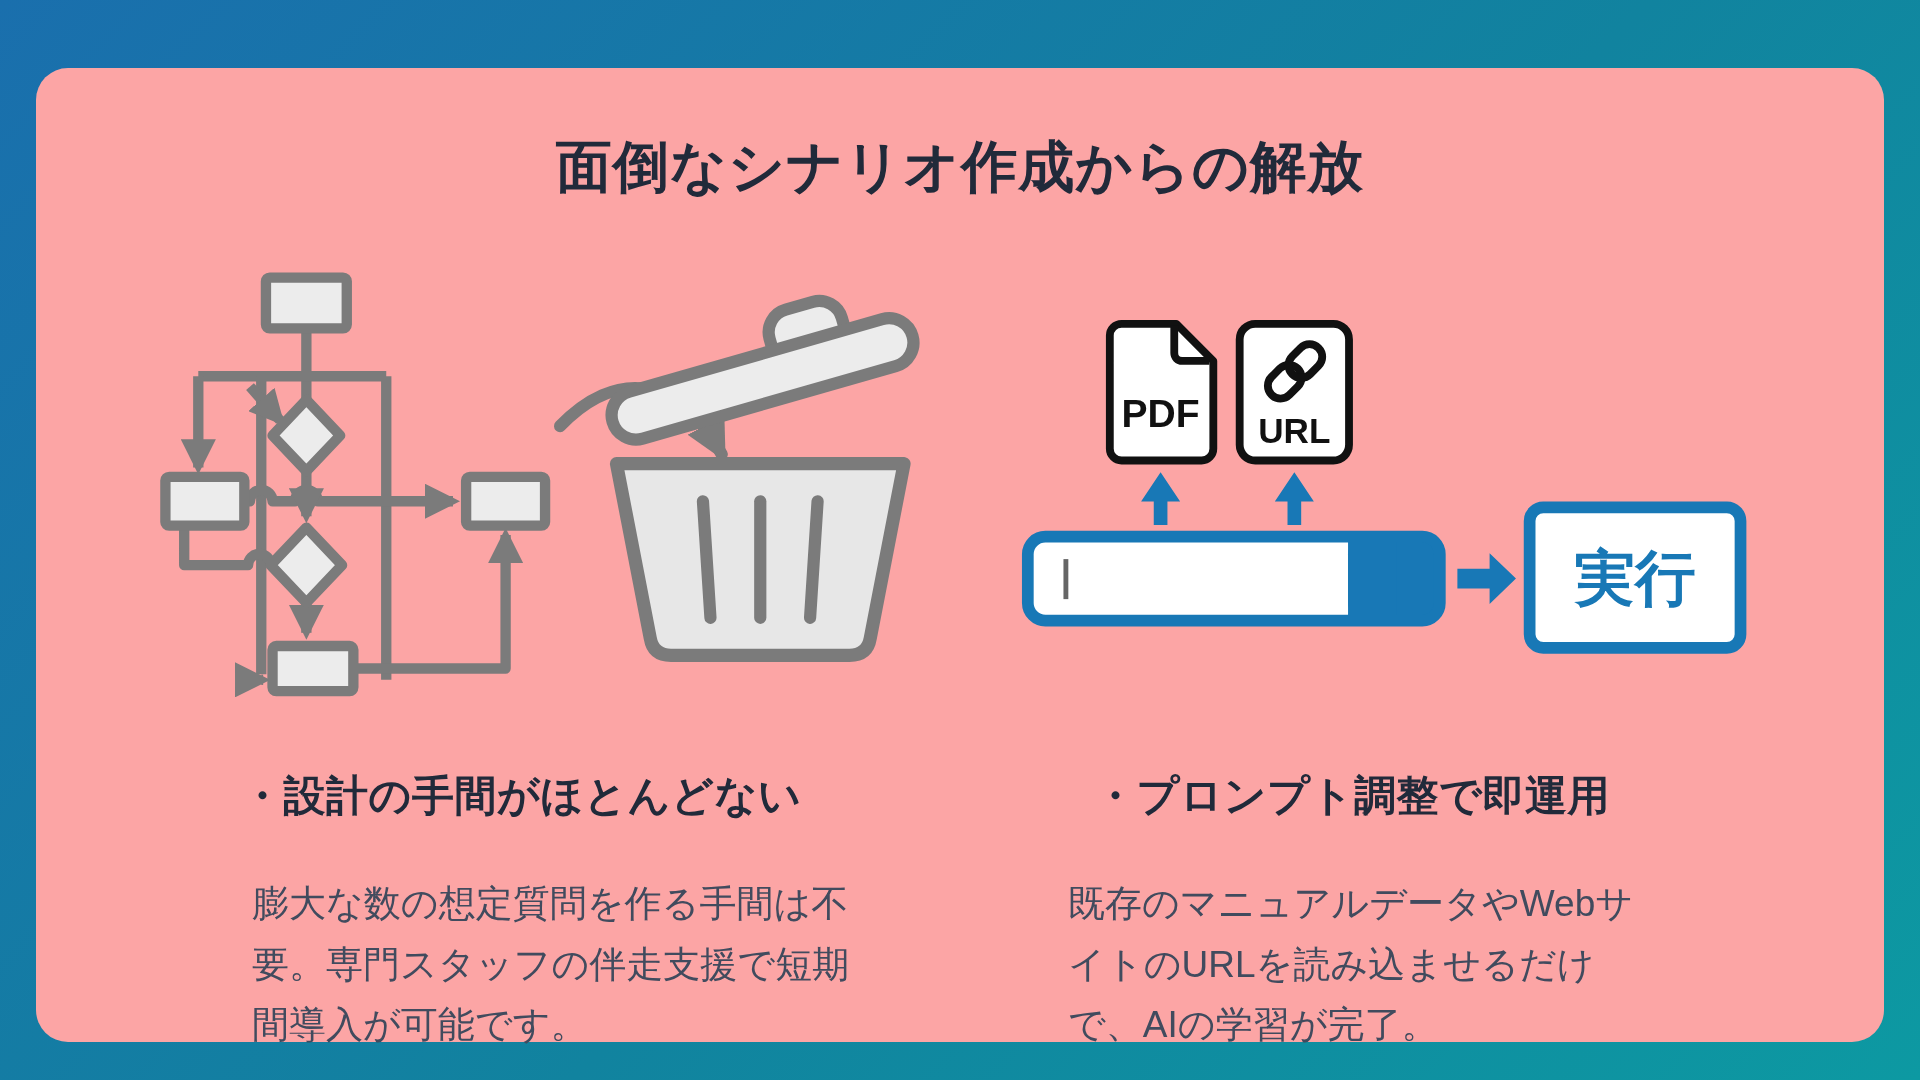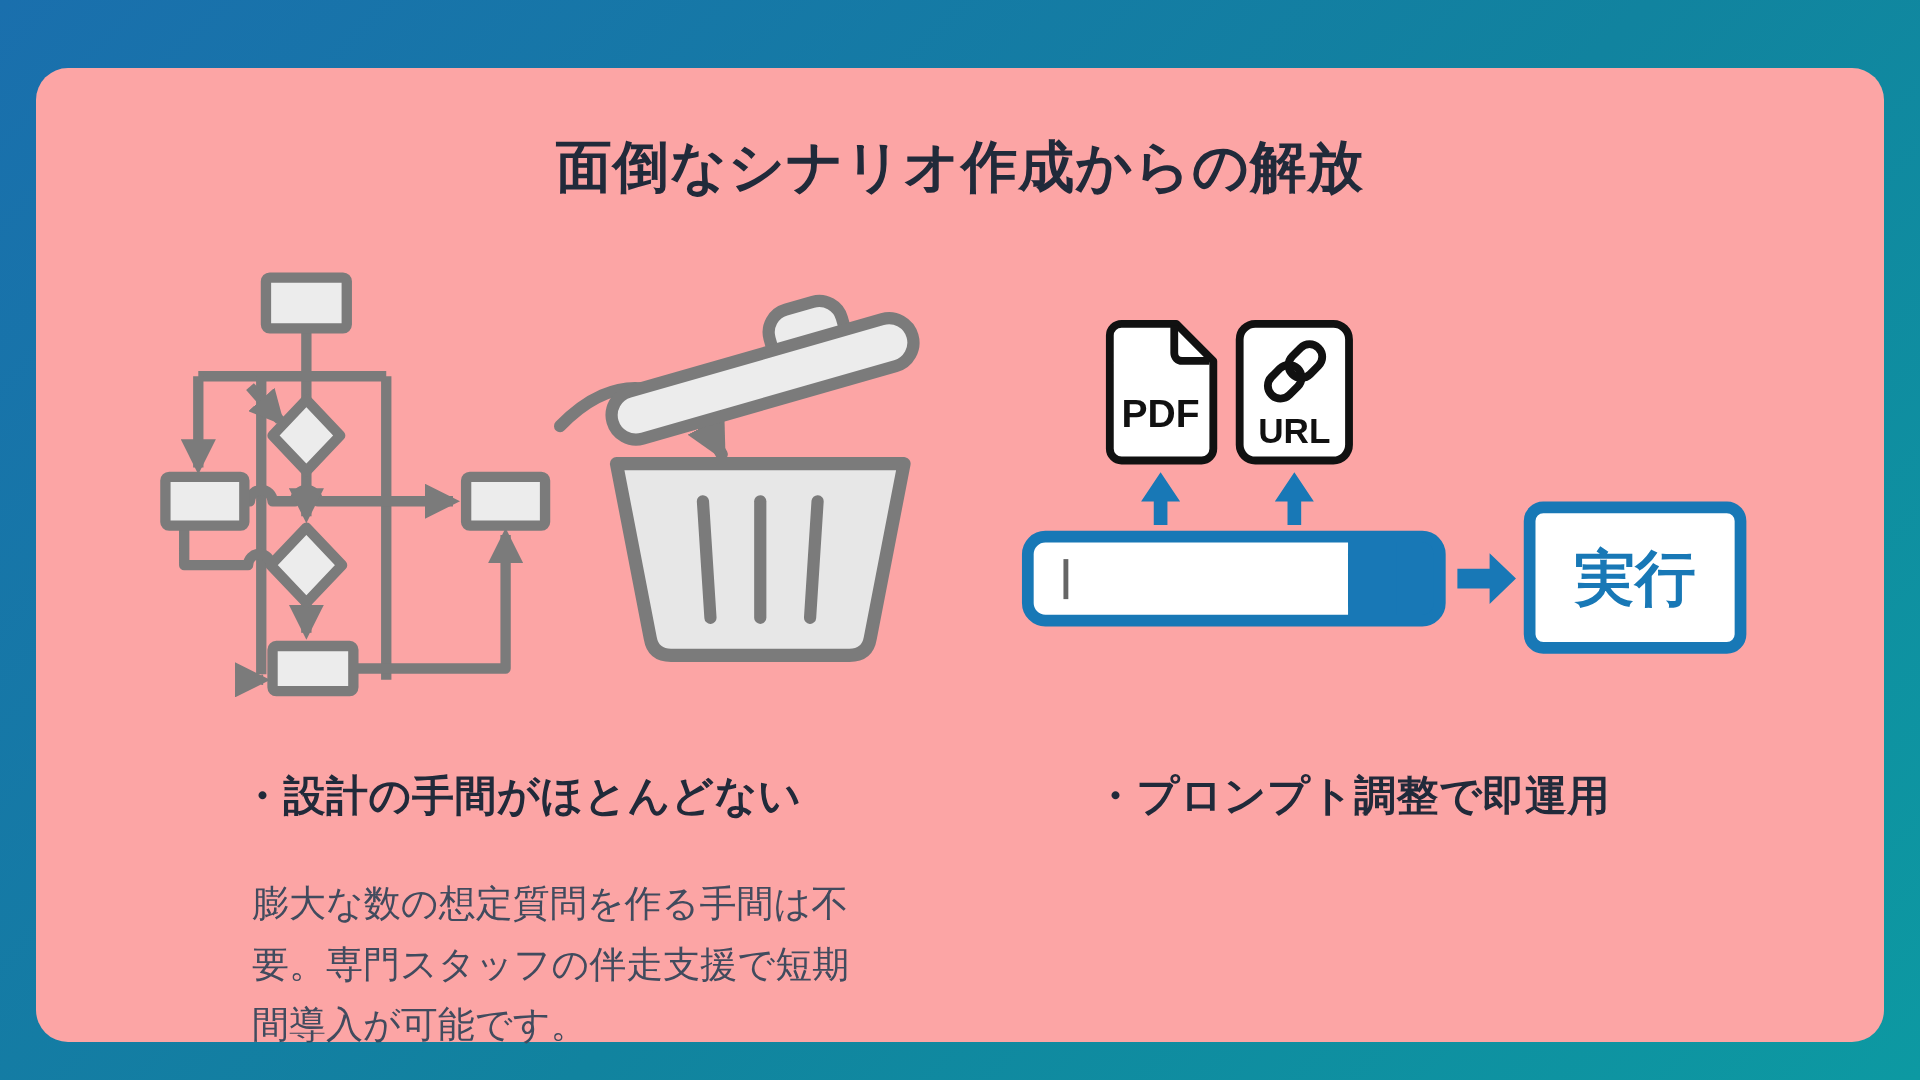--- a/index.html
+++ b/index.html
@@ -120,14 +120,15 @@
     <g>
       <rect x="522" y="196" width="216" height="144" rx="14" fill="#ffffff" stroke="#1878b6" stroke-width="12"></rect>
       <text x="630" y="290" text-anchor="middle" font-size="62" font-weight="bold" fill="#1878b6">実行</text>
     </g>
   </svg>
 
   <div class="feature-heading heading-left">・設計の手間がほとんどない</div>
   <div class="feature-heading heading-right">・プロンプト調整で即運用</div>
 
   <p class="feature-body body-left">膨大な数の想定質問を作る手間は不要。専門スタッフの伴走支援で短期間導入が可能です。</p>
+  <p class="feature-body body-right">既存のマニュアルデータやWebサイトのURLを読み込ませるだけで、AIの学習が完了。</p>
 
 </div>
 
 </body></html>

